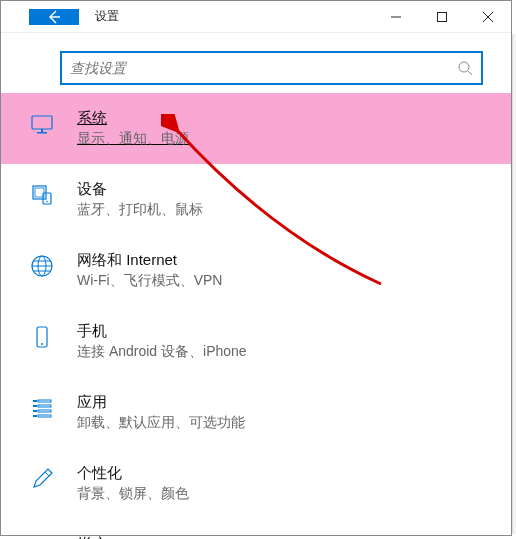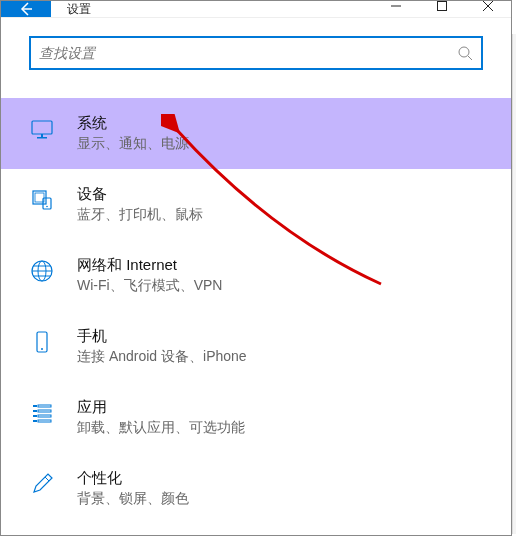--- a/index.html
+++ b/index.html
@@ -12,24 +12,25 @@
       position: relative;
     }
     .window {
       border: 1px solid #888;
       width: 512px;
       height: 536px;
       background: #fff;
       position: relative;
     }
     .titlebar {
-      height: 17px;
-      display: flex;
-      align-items: flex-start;
+      height: 32px;
+      display: flex;
+      align-items: center;
       border-bottom: 1px solid #eee;
+      padding-left: 28px;
     }
     .back-btn {
       width: 50px;
       background: #0078d7;
       display: flex;
       align-items: center;
       justify-content: center;
     }
     .back-btn svg { width: 16px; height: 16px; }
     .title {
@@ -42,21 +43,22 @@
     }
     .win-controls { display: flex; }
     .win-btn {
       width: 46px;
       display: flex;
       align-items: center;
       justify-content: center;
     }
     .win-btn svg { width: 10px; height: 10px; }
     .search-wrap {
-      padding: 18px 28px 28px 28px;
+      padding: 18px 28px 8px 28px;
+      margin-left: 31px;
     }
     .search-box {
       border: 2px solid #0078d7;
       height: 34px;
       display: flex;
       align-items: center;
       padding: 0 8px;
     }
     .search-input {
       flex: 1;
@@ -69,21 +71,21 @@
     }
     .search-icon { width: 16px; height: 16px; }
     .list { }
     .item {
       display: flex;
       align-items: flex-start;
       padding: 16px 28px;
       gap: 22px;
       cursor: pointer;
     }
-    .item.selected { background: #c4b5fd; }
+    .item.selected { background: #f9a8d4; text-decoration: underline; }
     .item-icon {
       width: 26px;
       height: 26px;
       flex-shrink: 0;
       display: flex;
       align-items: center;
       justify-content: center;
       margin-top: 2px;
       color: #0078d7;
     }

